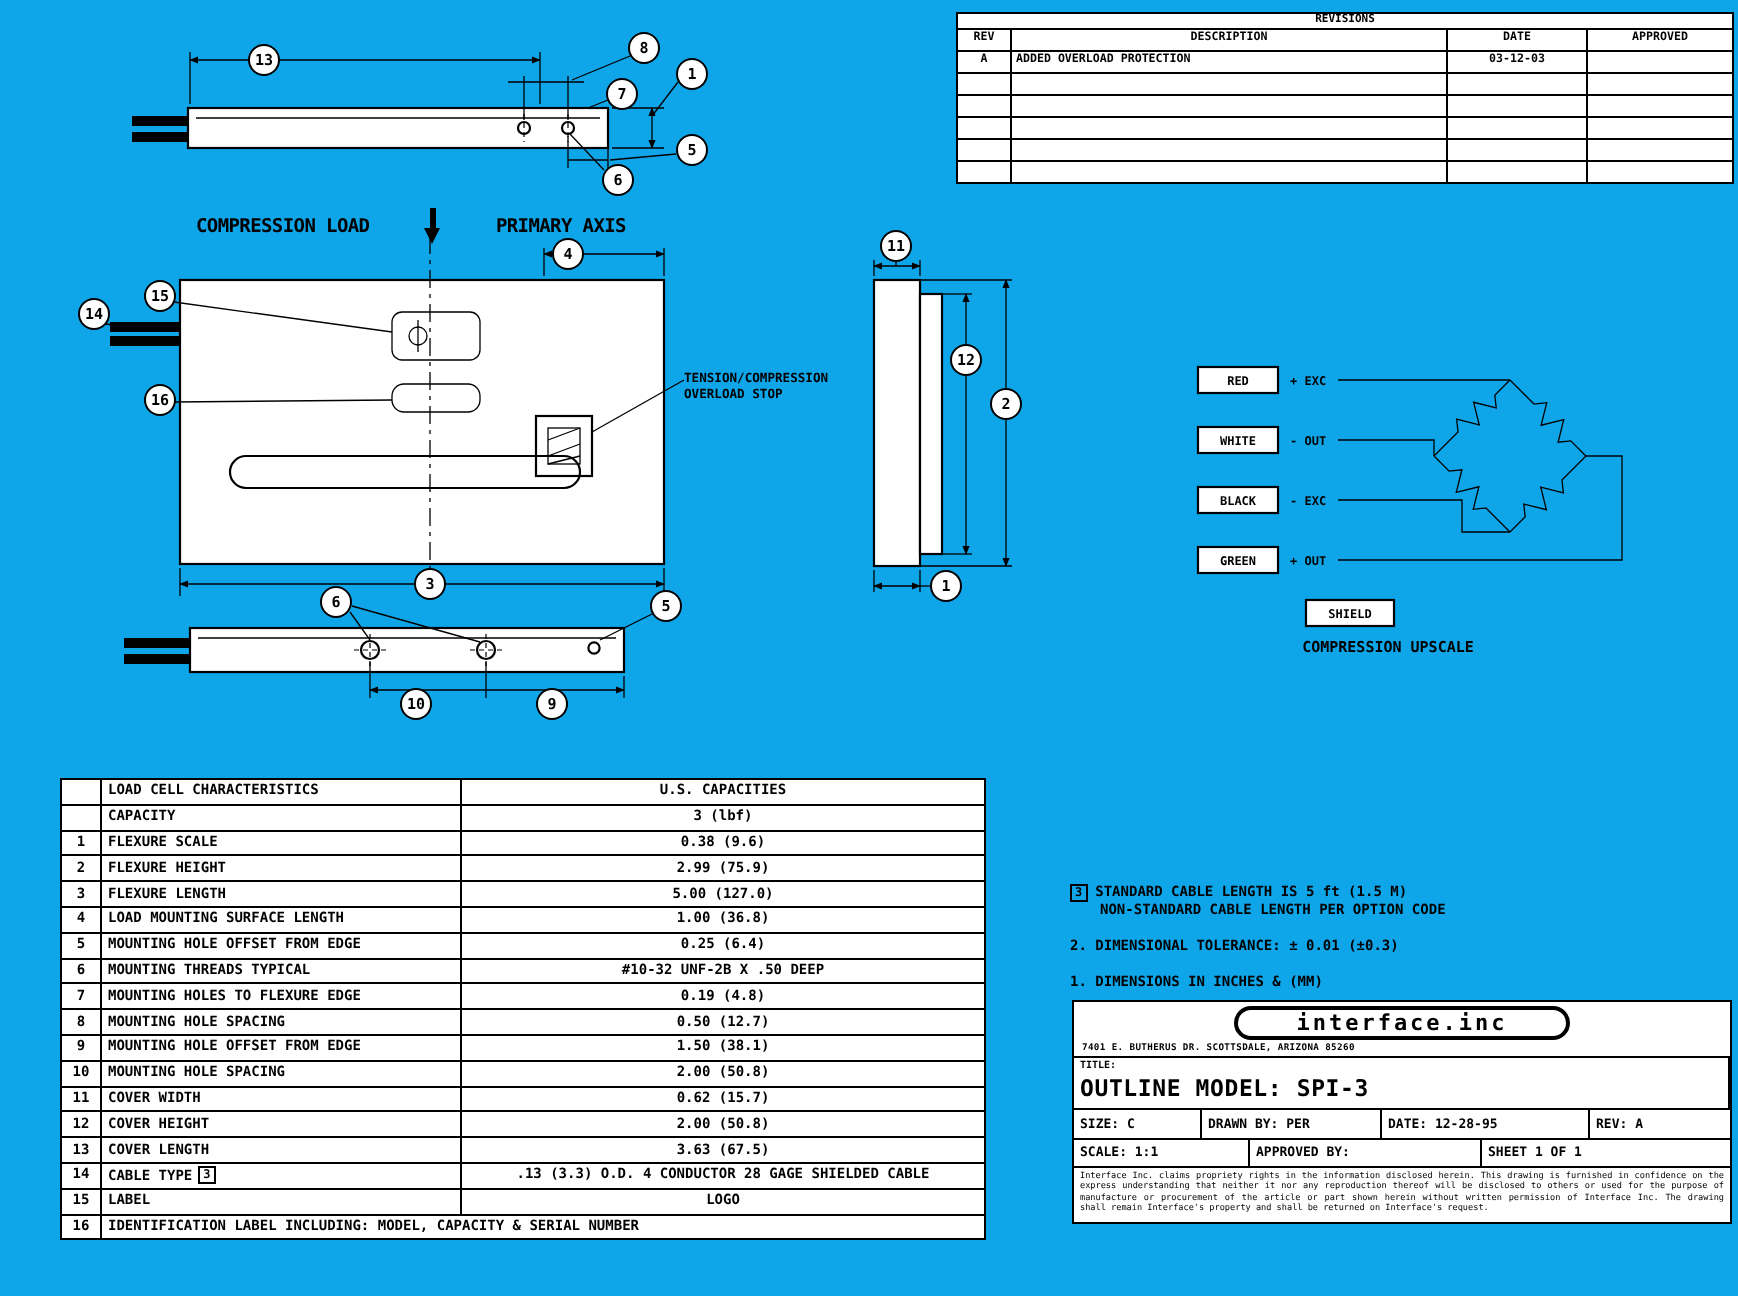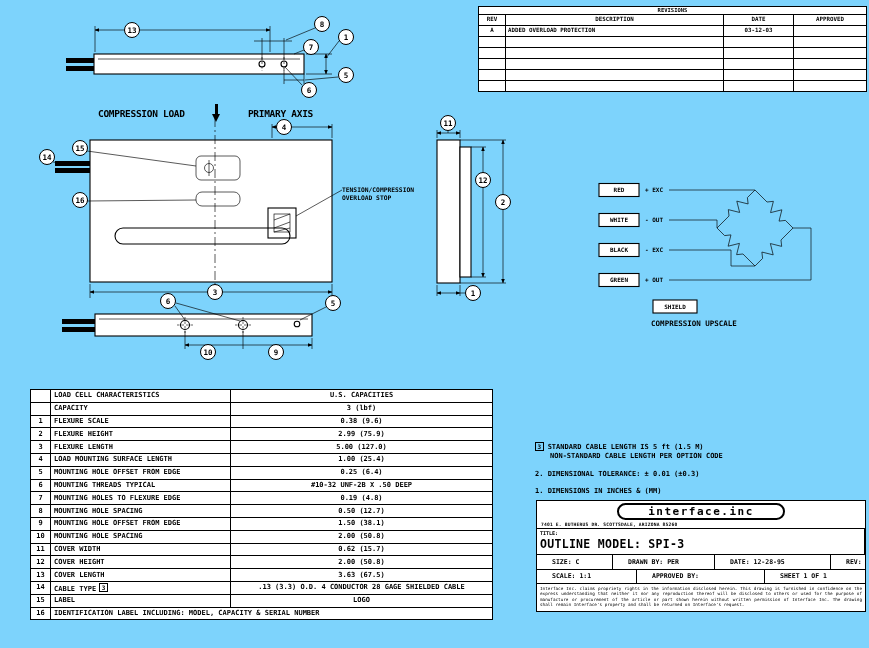--- a/index.html
+++ b/index.html
@@ -1,18 +1,18 @@
 <!DOCTYPE html>
 <html><head>
 <meta charset="utf-8">
 <style>
   * { margin:0; padding:0; box-sizing:border-box; }
   html,body { background:#fff; }
   body { width:869px; height:648px; font-family:"DejaVu Sans Mono", monospace; color:#000; }
-  .page { position:relative; width:869px; height:648px; background:#7dd3fc; overflow:hidden; }
+  .page { position:relative; width:869px; height:648px; background:#0ea5e9; overflow:hidden; }
 
   svg.view { position:absolute; overflow:visible; }
   svg text { font-family:"DejaVu Sans Mono", monospace; fill:#000; }
   .ln   { stroke:#000; stroke-width:1.1; }
   .thin { stroke:#000; stroke-width:0.65; }
   .dim  { stroke:#000; stroke-width:0.65; }
   .cl   { stroke:#000; stroke-width:0.65; stroke-dasharray:9 3 2 3; }
   .hdash{ stroke:#000; stroke-width:0.6; stroke-dasharray:2.5 2; }
   .balloon circle { fill:#fff; stroke:#000; stroke-width:1; }
   .balloon text { font-size:7.5px; font-weight:bold; text-anchor:middle; }
@@ -52,21 +52,21 @@
   .logo-box { width:168px; margin:0 auto; border:2px solid #000; border-radius:9px; text-align:center; font-size:11px; letter-spacing:1.5px; padding:0 2px; }
   .address { font-size:4.6px; margin-top:1.5px; letter-spacing:0.2px; }
   .tb-title-row { display:flex; border-bottom:1px solid #000; height:26px; }
   .tb-title-cell { flex:1; border-right:1px solid #000; padding:1px 3px; }
   .tb-label { font-size:5px; }
   .tb-title { font-size:11.5px; letter-spacing:0.3px; margin-top:1px; }
   .tb-dwg-cell { width:126px; position:relative; }
   .tb-dwg-cell .tb-label { position:absolute; top:1px; left:3px; }
   .tb-dwgno { text-align:center; font-size:13px; margin-top:9px; }
   .tb-row4, .tb-row3 { display:flex; border-bottom:1px solid #000; font-size:6.5px; }
-  .tb-row4 > div, .tb-row3 > div { padding:0 3px; border-right:1px solid #000; display:flex; align-items:center; height:14px; white-space:nowrap; overflow:hidden;margin-left:12px; }
+  .tb-row4 > div, .tb-row3 > div { padding:0 3px; border-right:1px solid #000; display:flex; align-items:center; height:14px; white-space:nowrap; overflow:hidden; }
   .tb-row4 > div:nth-child(1){ width:64px; }
   .tb-row4 > div:nth-child(2){ width:90px; }
   .tb-row4 > div:nth-child(3){ width:104px; }
   .tb-row4 > div:nth-child(4){ flex:1; border-right:none; }
   .tb-row3 > div { height:13px; }
   .tb-row3 > div:nth-child(1){ width:88px; }
   .tb-row3 > div:nth-child(2){ width:116px; }
   .tb-row3 > div:nth-child(3){ flex:1; border-right:none; }
   .tb-legal { font-size:4.3px; font-weight:normal; padding:2px 3px 3px; line-height:1.3; text-align:justify; }
 </style>
@@ -416,21 +416,21 @@
           <td class="val">2.99 (75.9)</td>
         </tr>
         <tr>
           <td class="num">3</td>
           <td class="name">FLEXURE LENGTH</td>
           <td class="val">5.00 (127.0)</td>
         </tr>
         <tr>
           <td class="num">4</td>
           <td class="name">LOAD MOUNTING SURFACE LENGTH</td>
-          <td class="val">1.00 (25.4)</td>
+          <td class="val">1.00 (36.8)</td>
         </tr>
         <tr>
           <td class="num">5</td>
           <td class="name">MOUNTING HOLE OFFSET FROM EDGE</td>
           <td class="val">0.25 (6.4)</td>
         </tr>
         <tr>
           <td class="num">6</td>
           <td class="name">MOUNTING THREADS TYPICAL</td>
           <td class="val">#10-32 UNF-2B X .50 DEEP</td>

